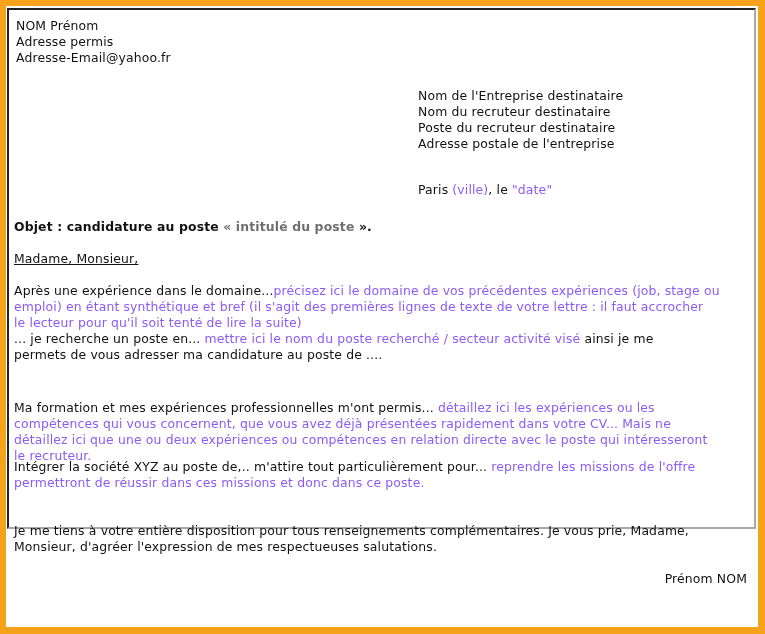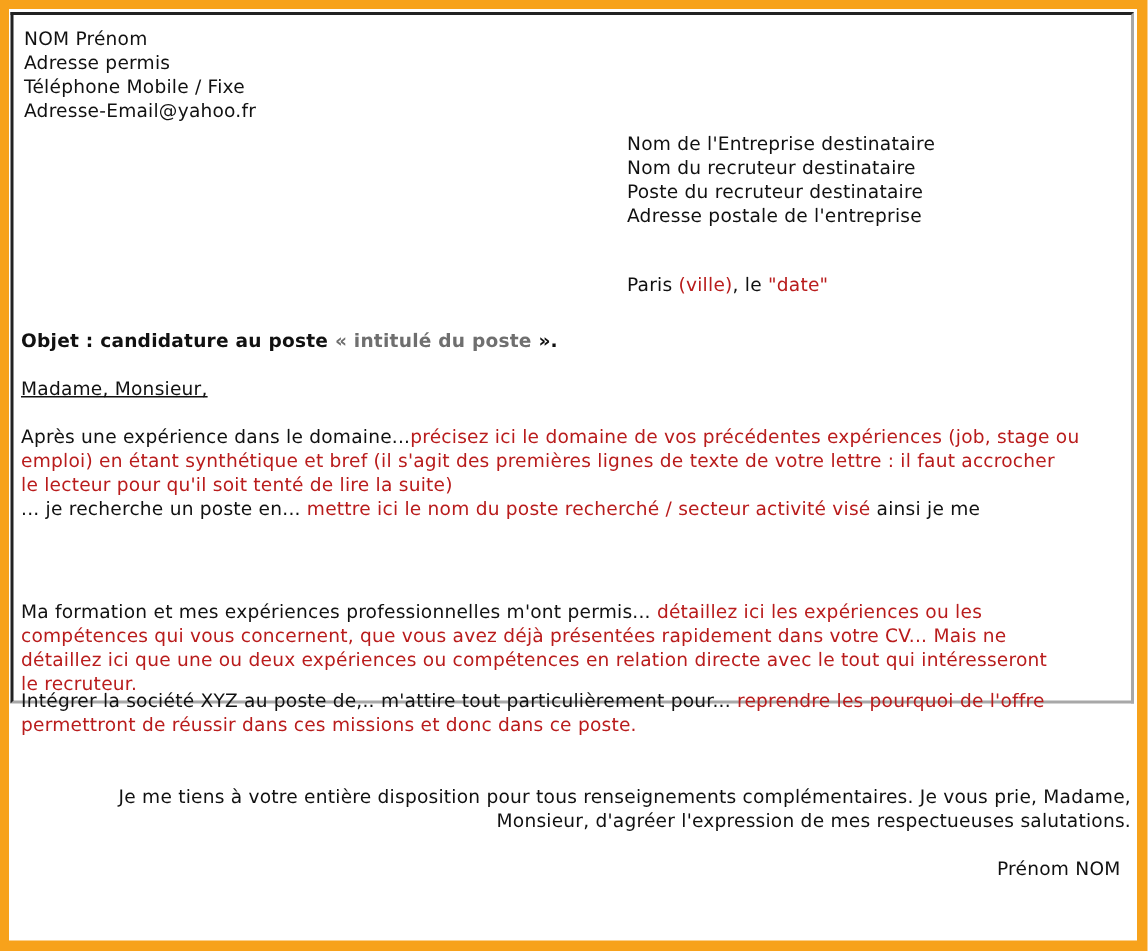--- a/index.html
+++ b/index.html
@@ -22,21 +22,21 @@
       border-top: 6px solid #f7a21b;
       border-left: 6px solid #f7a21b;
       border-right: 7px solid #f7a21b;
       border-bottom: 7px solid #f7a21b;
       background: #ffffff;
     }
     .panel {
       position: absolute;
       left: 1px; top: 2px;
       width: 749px;
-      height: 461px;
+      height: 521px;
       box-sizing: border-box;
       border-top: 2px solid #222222;
       border-left: 2px solid #222222;
       border-right: 2px solid #a8a8a8;
       border-bottom: 2px solid #a8a8a8;
       background: #ffffff;
     }
     .letter {
       position: absolute;
       left: 0; top: 0;
@@ -55,21 +55,21 @@
     .recipient {
       position: absolute;
       left: 409px;
       top: 78px;
     }
     .date-line {
       position: absolute;
       left: 409px;
       top: 172px;
     }
-    .gray { color: #b91c1c; }
+    .gray { color: #8b5cf6; }
     .subject {
       position: absolute;
       left: 5px;
       top: 209px;
       font-weight: bold;
     }
     .subject .gray { font-weight: bold; color: #6f6f6f; margin-top: 28px; }
     .salutation {
       position: absolute;
       left: 5px;
@@ -77,39 +77,38 @@
       text-decoration: underline;
     }
     .para {
       position: absolute;
       left: 5px;
       width: 740px;
     }
     .p1 { top: 273px; }
     .p2 { top: 390px; }
     .p3 { top: 449px; }
-    .p4 { top: 513px; text-align: right; }
+    .p4 { top: 513px; }
     .signature {
       position: absolute;
       right: 7px;
       top: 561px;
     }
     .line { display: block; white-space: nowrap; }
   </style>
 </head>
 <body>
 
 <div class="frame">
   <div class="panel">
     <div class="letter">
 
       <div class="sender">
         <span class="line">NOM Prénom</span>
         <span class="line">Adresse permis</span>
-        <span class="line">Téléphone Mobile / Fixe</span>
         <span class="line">Adresse-Email@yahoo.fr</span>
       </div>
 
       <div class="recipient">
         <span class="line">Nom de l'Entreprise destinataire</span>
         <span class="line">Nom du recruteur destinataire</span>
         <span class="line">Poste du recruteur destinataire</span>
         <span class="line">Adresse postale de l'entreprise</span>
       </div>
 
@@ -121,31 +120,32 @@
         <span>Objet : candidature au poste </span><span class="gray">« intitulé du poste</span><span> ».</span>
       </div>
 
       <div class="salutation">Madame, Monsieur,</div>
 
       <div class="para p1">
         <span class="line"><span>Après une expérience dans le domaine...</span><span class="gray">précisez ici le domaine de vos précédentes expériences (job, stage ou</span></span>
         <span class="line gray">emploi) en étant synthétique et bref (il s'agit des premières lignes de texte de votre lettre : il faut accrocher</span>
         <span class="line gray">le lecteur pour qu'il soit tenté de lire la suite)</span>
         <span class="line"><span>... je recherche un poste en...</span><span class="gray"> mettre ici le nom du poste recherché / secteur activité visé</span><span> ainsi je me</span></span>
+        <span class="line">permets de vous adresser ma candidature au poste de ....</span>
       </div>
 
       <div class="para p2">
         <span class="line"><span>Ma formation et mes expériences professionnelles m'ont permis...</span><span class="gray"> détaillez ici les expériences ou les</span></span>
         <span class="line gray">compétences qui vous concernent, que vous avez déjà présentées rapidement dans votre CV... Mais ne</span>
-        <span class="line gray">détaillez ici que une ou deux expériences ou compétences en relation directe avec le tout qui intéresseront</span>
+        <span class="line gray">détaillez ici que une ou deux expériences ou compétences en relation directe avec le poste qui intéresseront</span>
         <span class="line gray">le recruteur.</span>
       </div>
 
       <div class="para p3">
-        <span class="line"><span>Intégrer la société XYZ au poste de,.. m'attire tout particulièrement pour...</span><span class="gray"> reprendre les pourquoi de l'offre</span></span>
+        <span class="line"><span>Intégrer la société XYZ au poste de,.. m'attire tout particulièrement pour...</span><span class="gray"> reprendre les missions de l'offre</span></span>
         <span class="line gray">permettront de réussir dans ces missions et donc dans ce poste.</span>
       </div>
 
       <div class="para p4">
         <span class="line">Je me tiens à votre entière disposition pour tous renseignements complémentaires. Je vous prie, Madame,</span>
         <span class="line">Monsieur, d'agréer l'expression de mes respectueuses salutations.</span>
       </div>
 
       <div class="signature">Prénom NOM</div>
 

